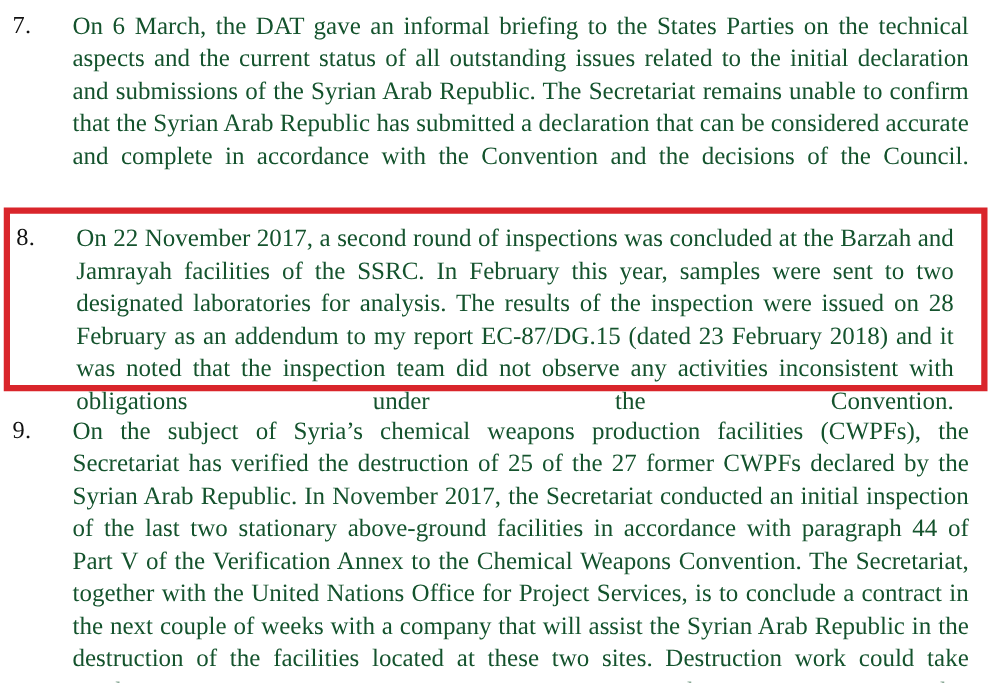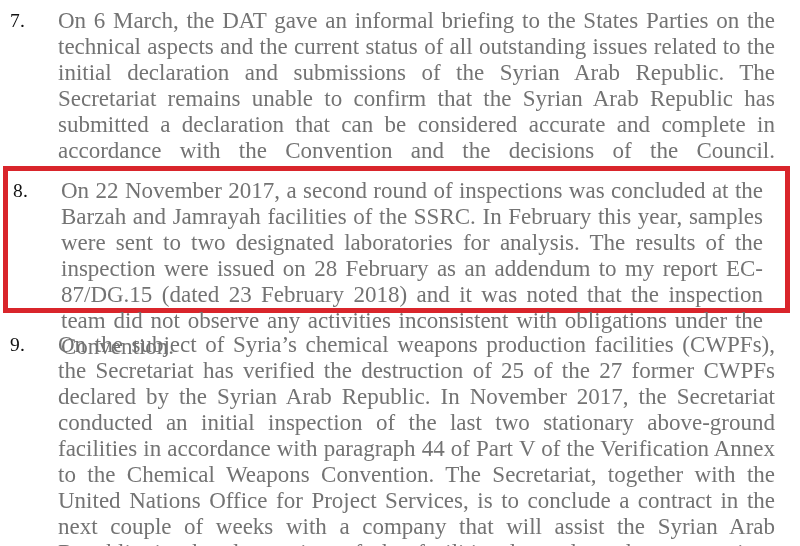--- a/index.html
+++ b/index.html
@@ -40,25 +40,25 @@
     font-size: 19.5px;
     line-height: 26px;
     color: #111111;
     letter-spacing: 0.2px;
   }
 
   .para-body {
     flex: 1 1 auto;
     padding-right: 25px;
     box-sizing: border-box;
-    font-size: 23px;
+    font-size: 20px;
     line-height: 26px;
     text-align: justify;
     text-justify: inter-word;
-    color: #737373;
+    color: #14532d;
     hyphens: none;
   }
 
   
   .para-body::after {
     content: "";
     display: inline-block;
     width: 100%;
   }
 

